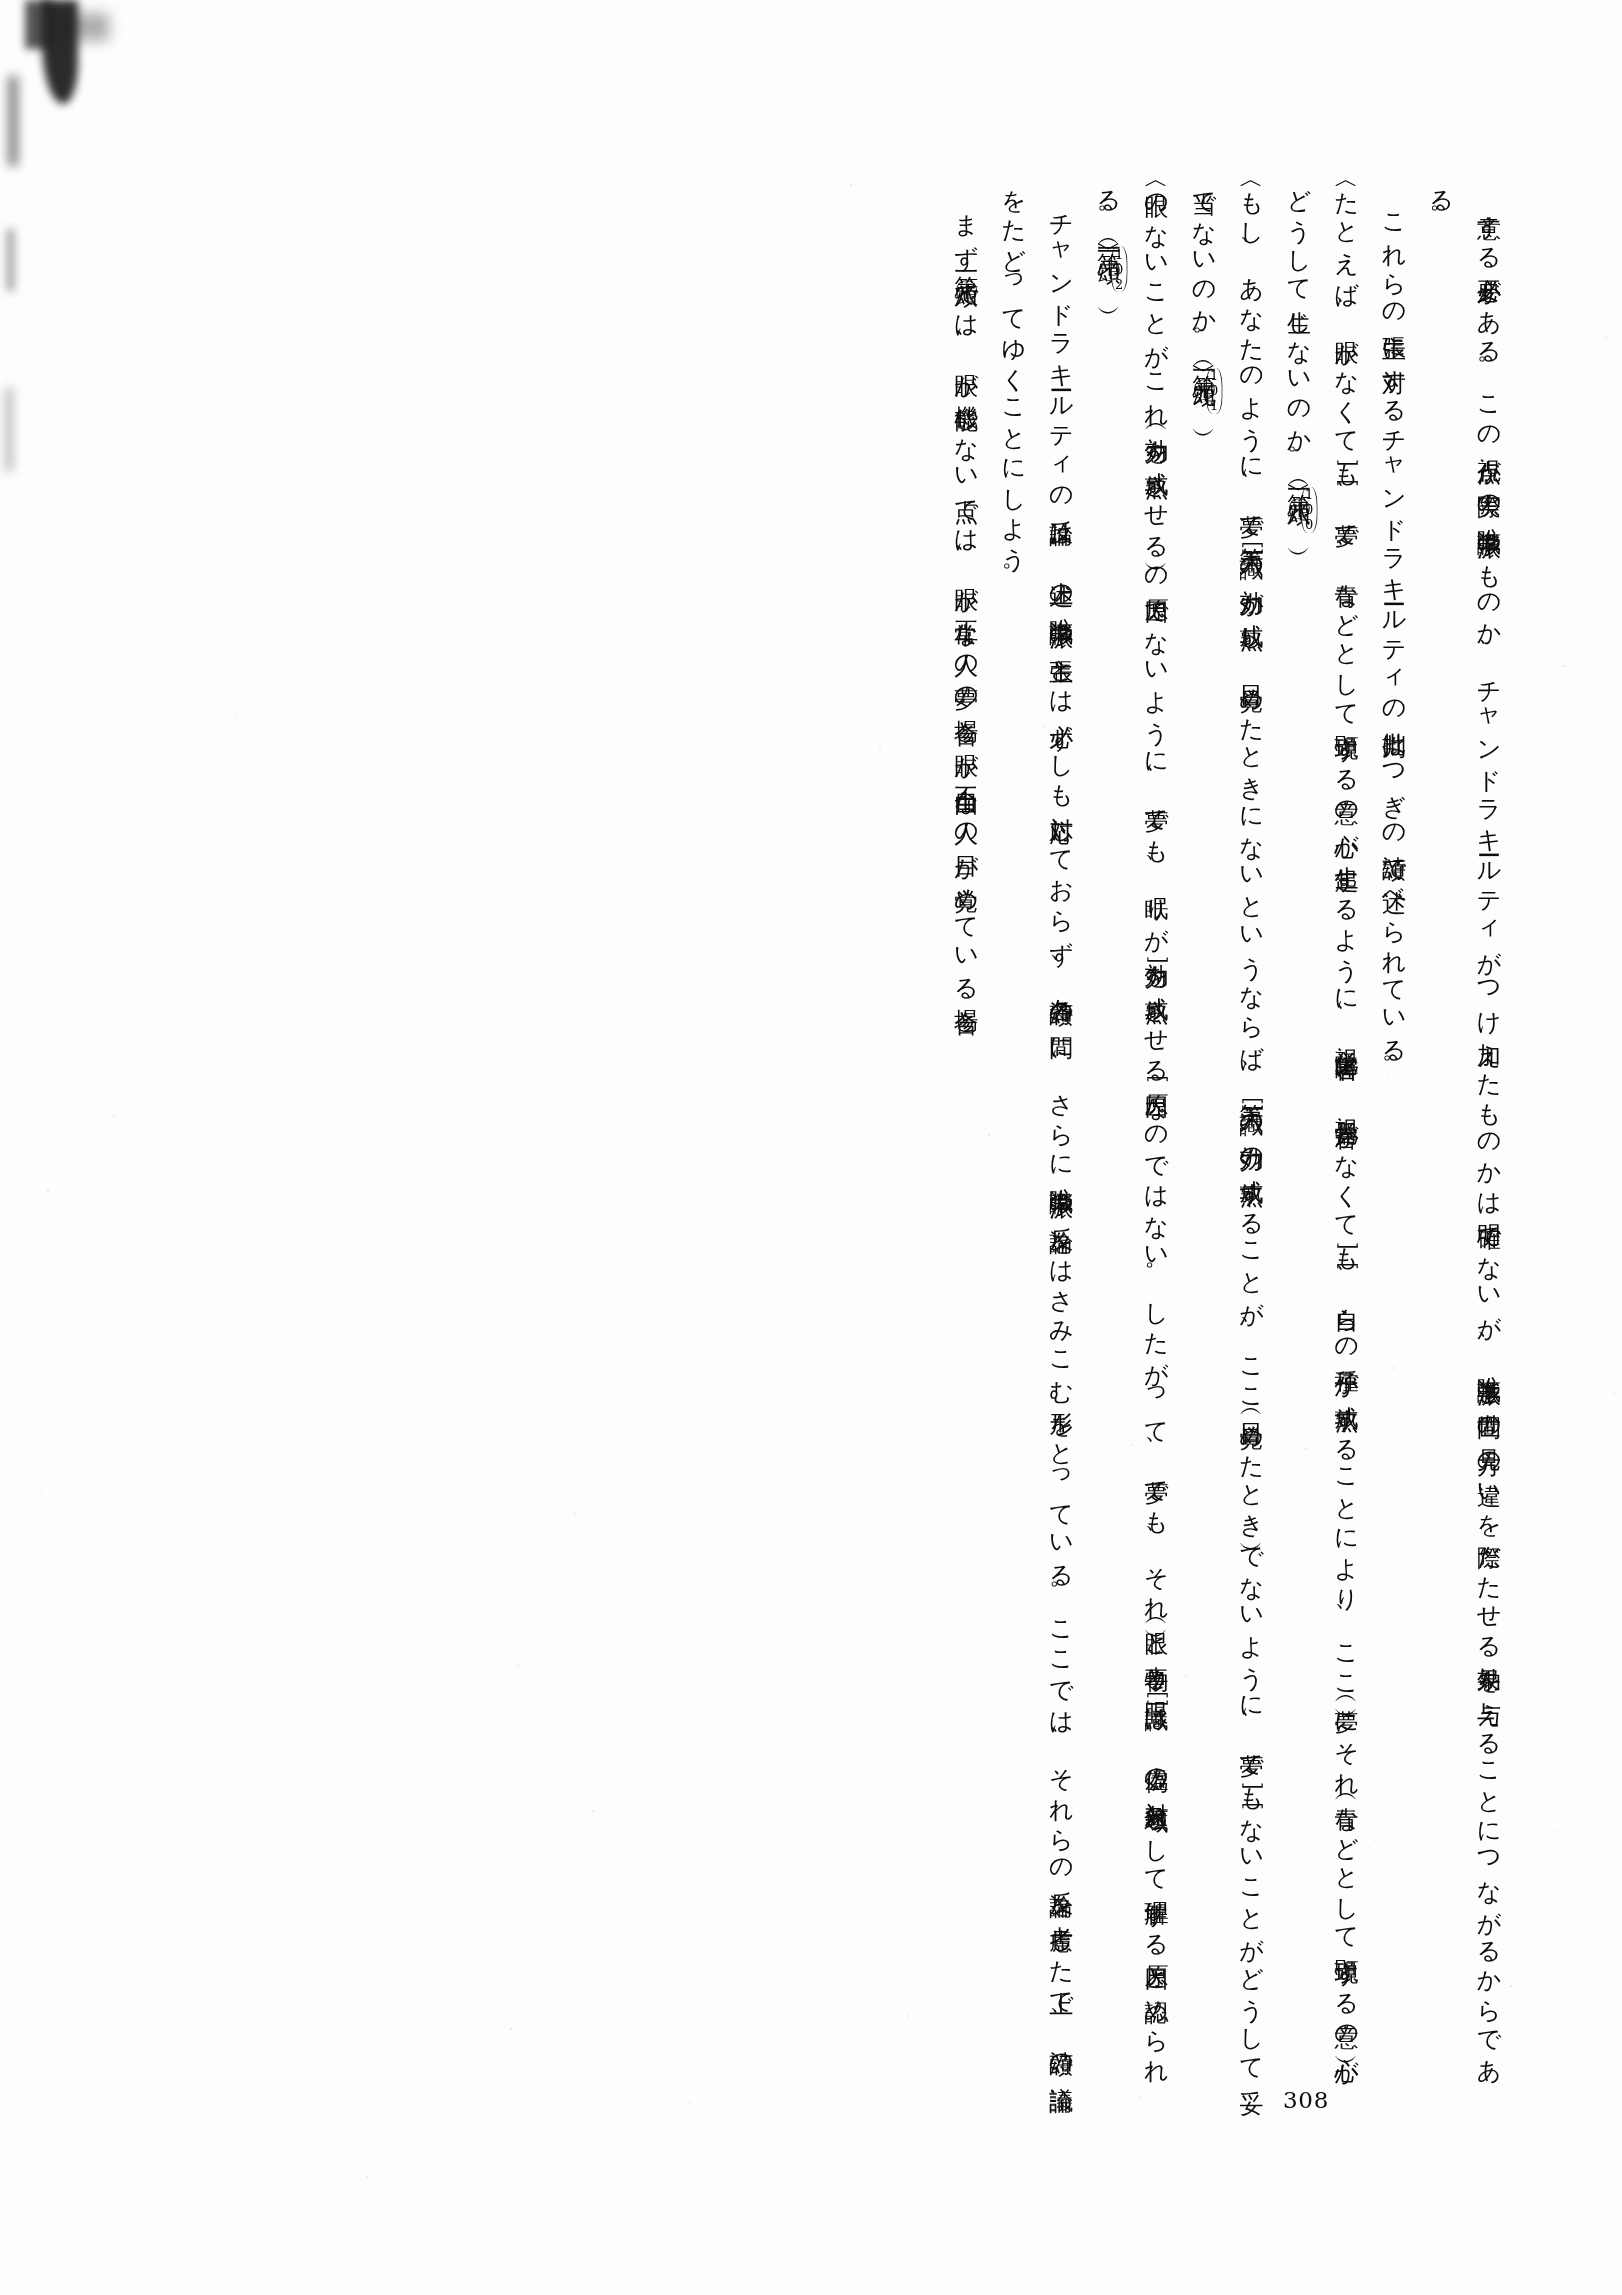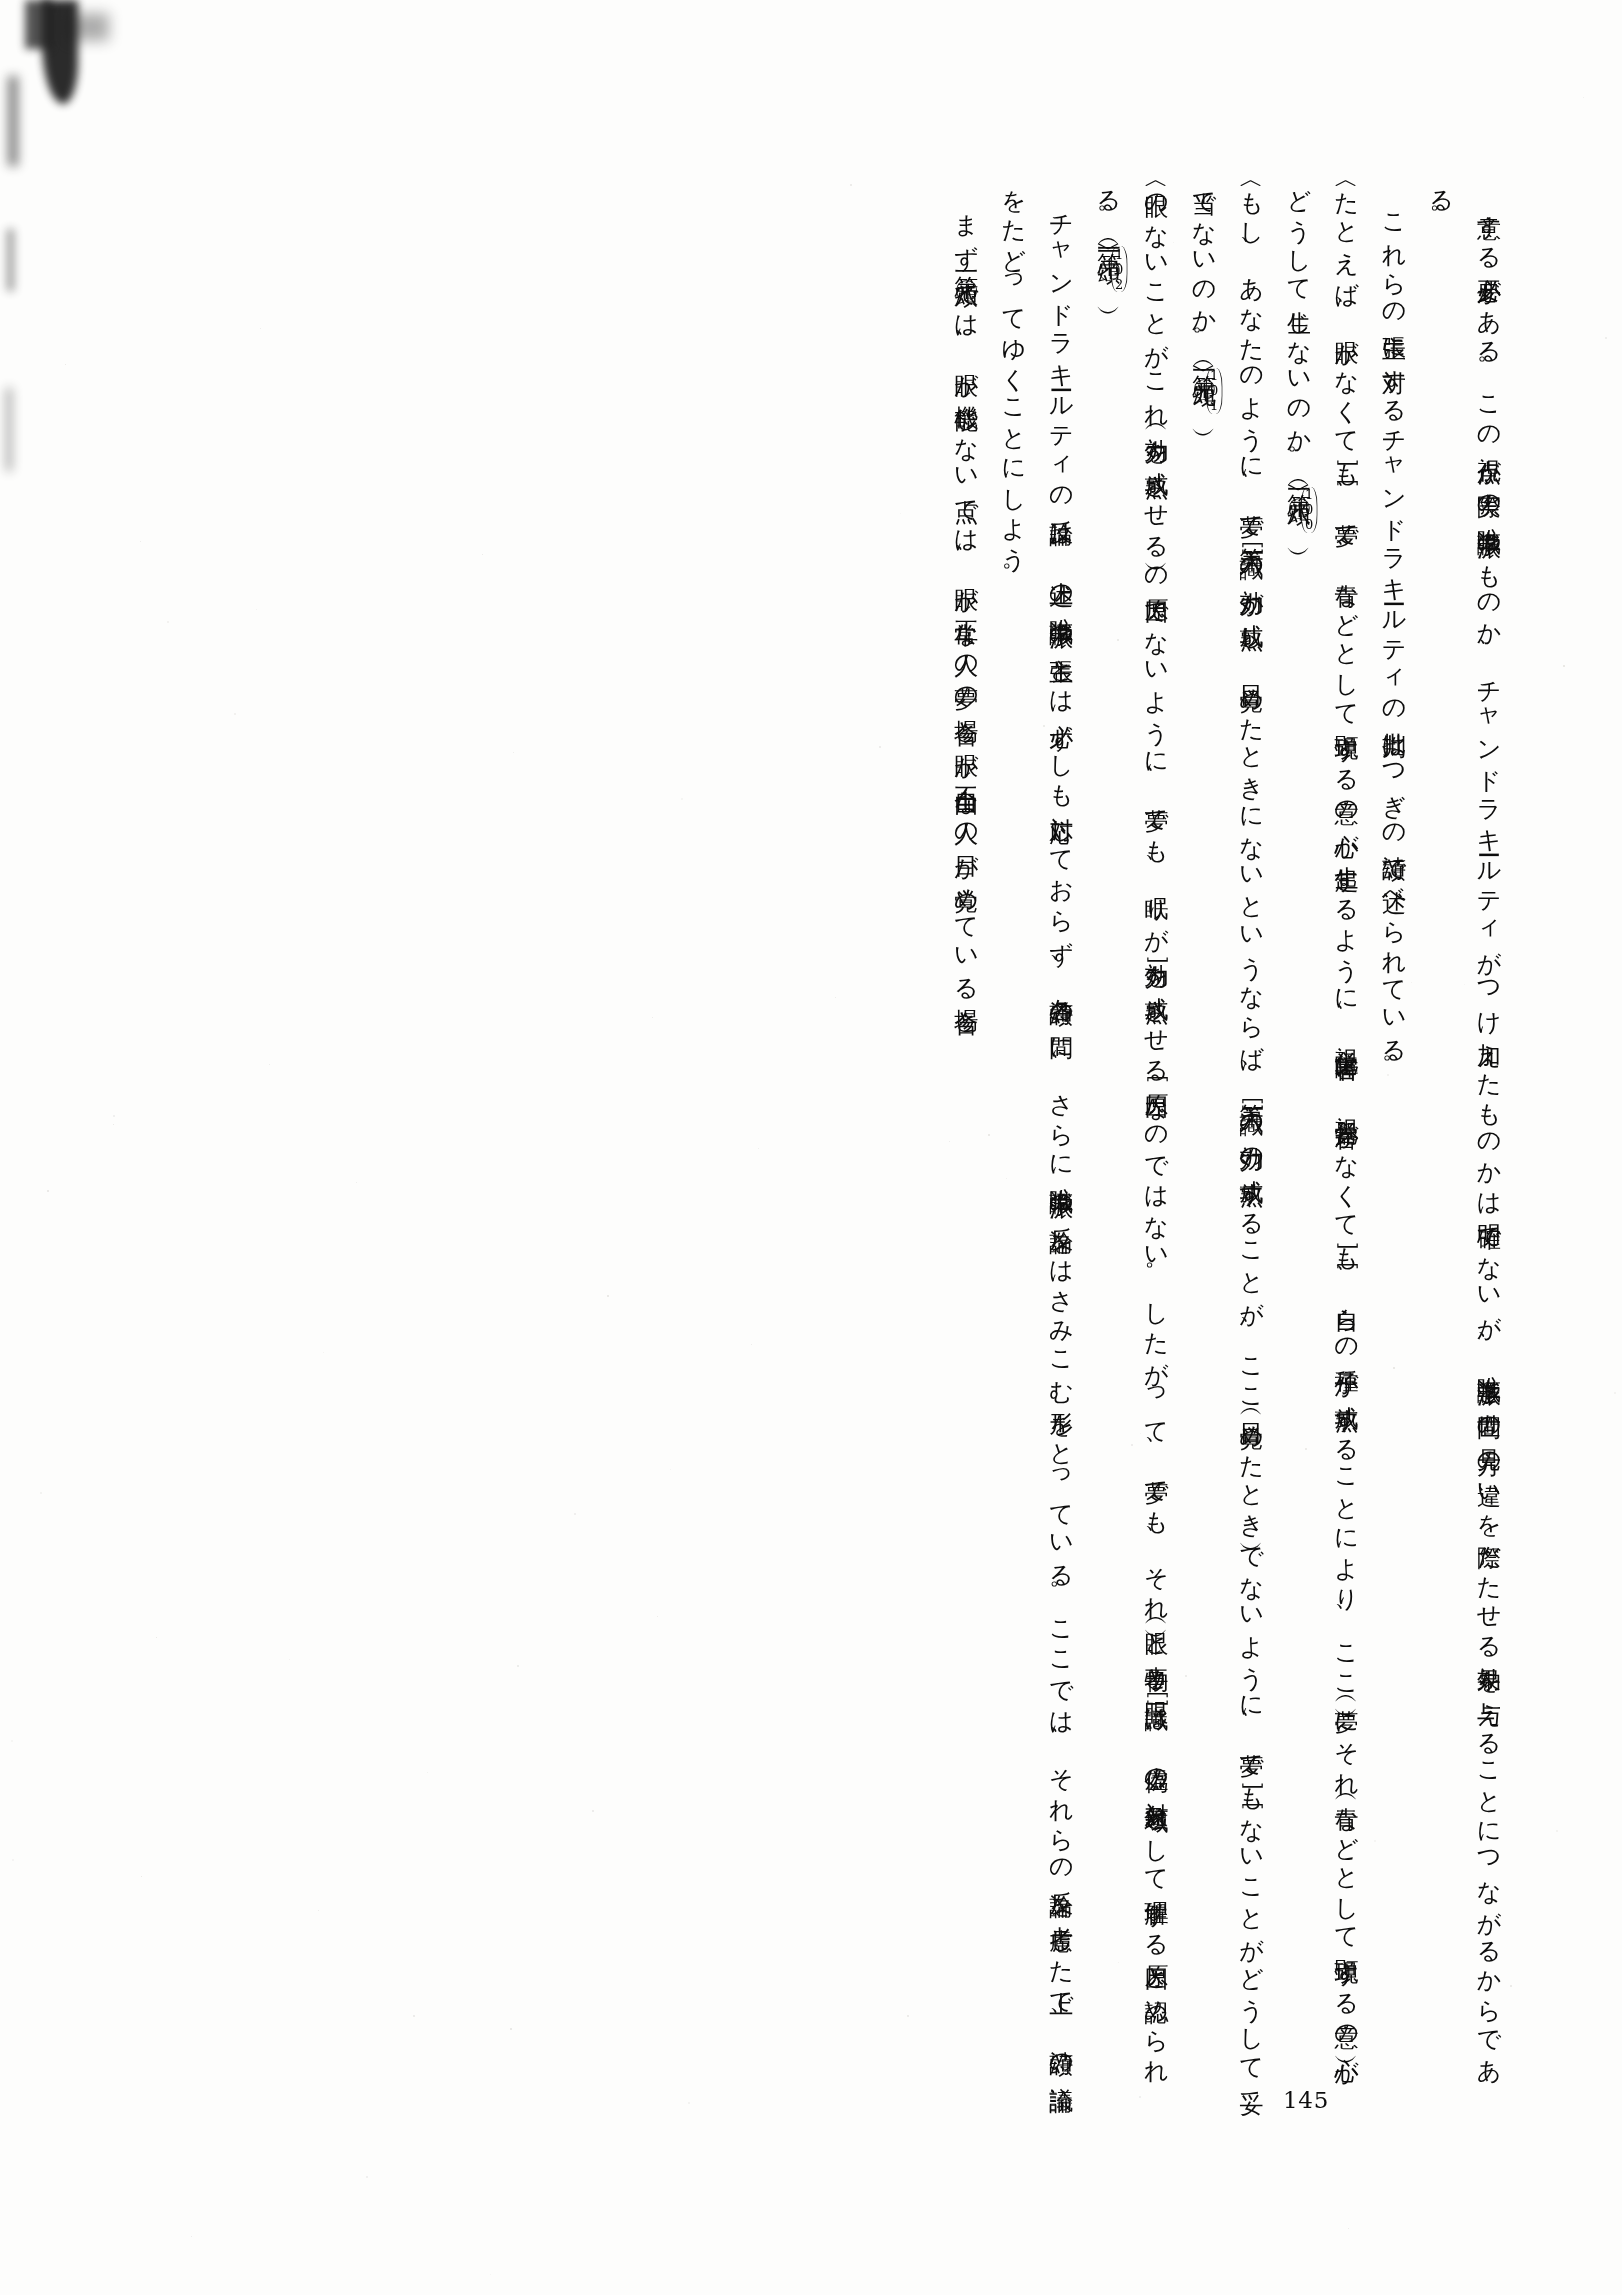--- a/index.html
+++ b/index.html
@@ -132,21 +132,21 @@
     <p class="body">
       <span>チャンドラキールティの反論は、上述の唯識学派の主張とは必ずしも対応しておらず、各詩頌の間に、さらに唯識学派の反論をはさみこむ形をとっている。ここでは、それらの反論を考慮した上で、詩頌の議論をたどってゆくことにしよう。</span>
     </p>
 
     <p class="body">
       <span>まず第一〇八頌では、眼が機能しない点では、眼が正常な人の夢の場合と眼が不自由な人の目が覚めている場合と</span>
     </p>
 
   </div>
 
-  <div id="page-number">145</div>
+  <div id="page-number">308</div>
 
 <div class="speck" style="width: 2px; height: 2px; left: 850px; top: 184px; opacity: 0.48;"></div>
     <div class="speck" style="width: 1px; height: 1px; left: 356px; top: 1182px; opacity: 0.39;"></div>
     <div class="speck" style="width: 1.9px; height: 1.9px; left: 688px; top: 2102px; opacity: 0.26;"></div>
     <div class="speck" style="width: 1.1px; height: 1.1px; left: 482px; top: 554px; opacity: 0.46;"></div>
     <div class="speck" style="width: 1.2px; height: 1.2px; left: 156px; top: 1637px; opacity: 0.53;"></div>
     <div class="speck" style="width: 1.9px; height: 1.9px; left: 11.4px; top: 1740px; opacity: 0.2;"></div>
     <div class="speck" style="width: 1.1px; height: 1.1px; left: 1464px; top: 984px; opacity: 0.18;"></div>
     <div class="speck" style="width: 0.8px; height: 0.8px; left: 835px; top: 997px; opacity: 0.45;"></div>
     <div class="speck" style="width: 1.1px; height: 1.1px; left: 260px; top: 328px; opacity: 0.4;"></div>

